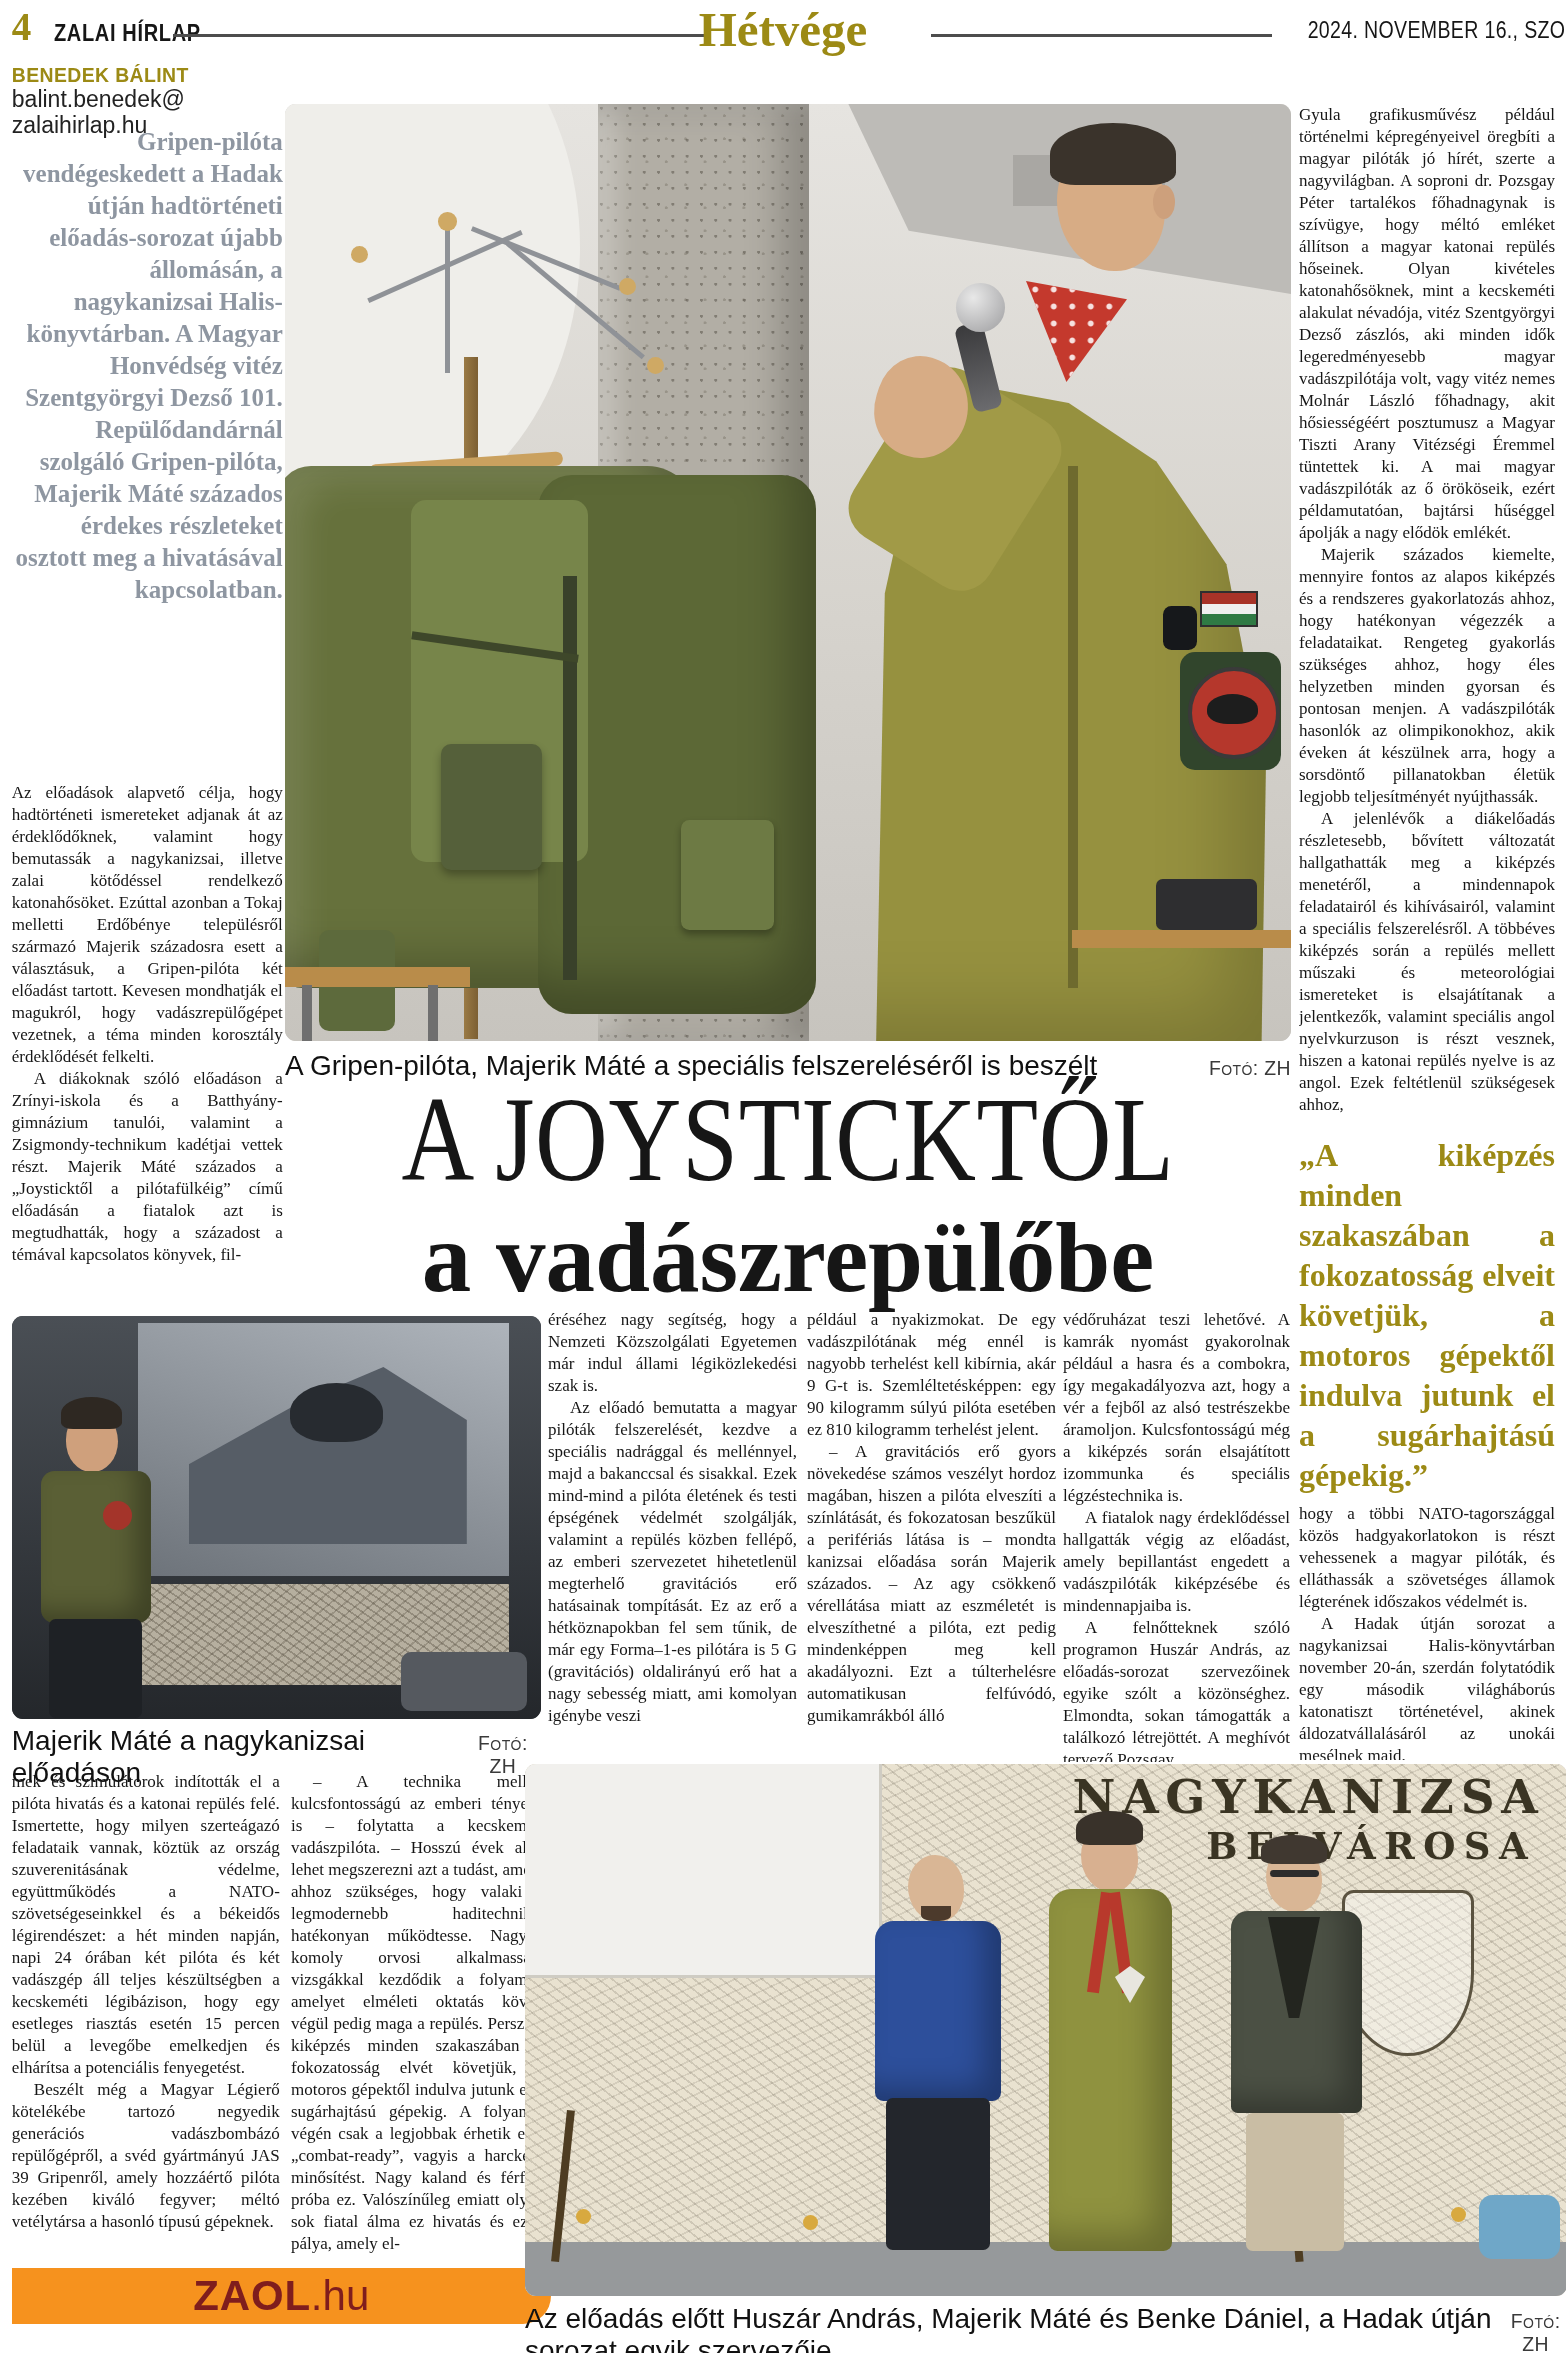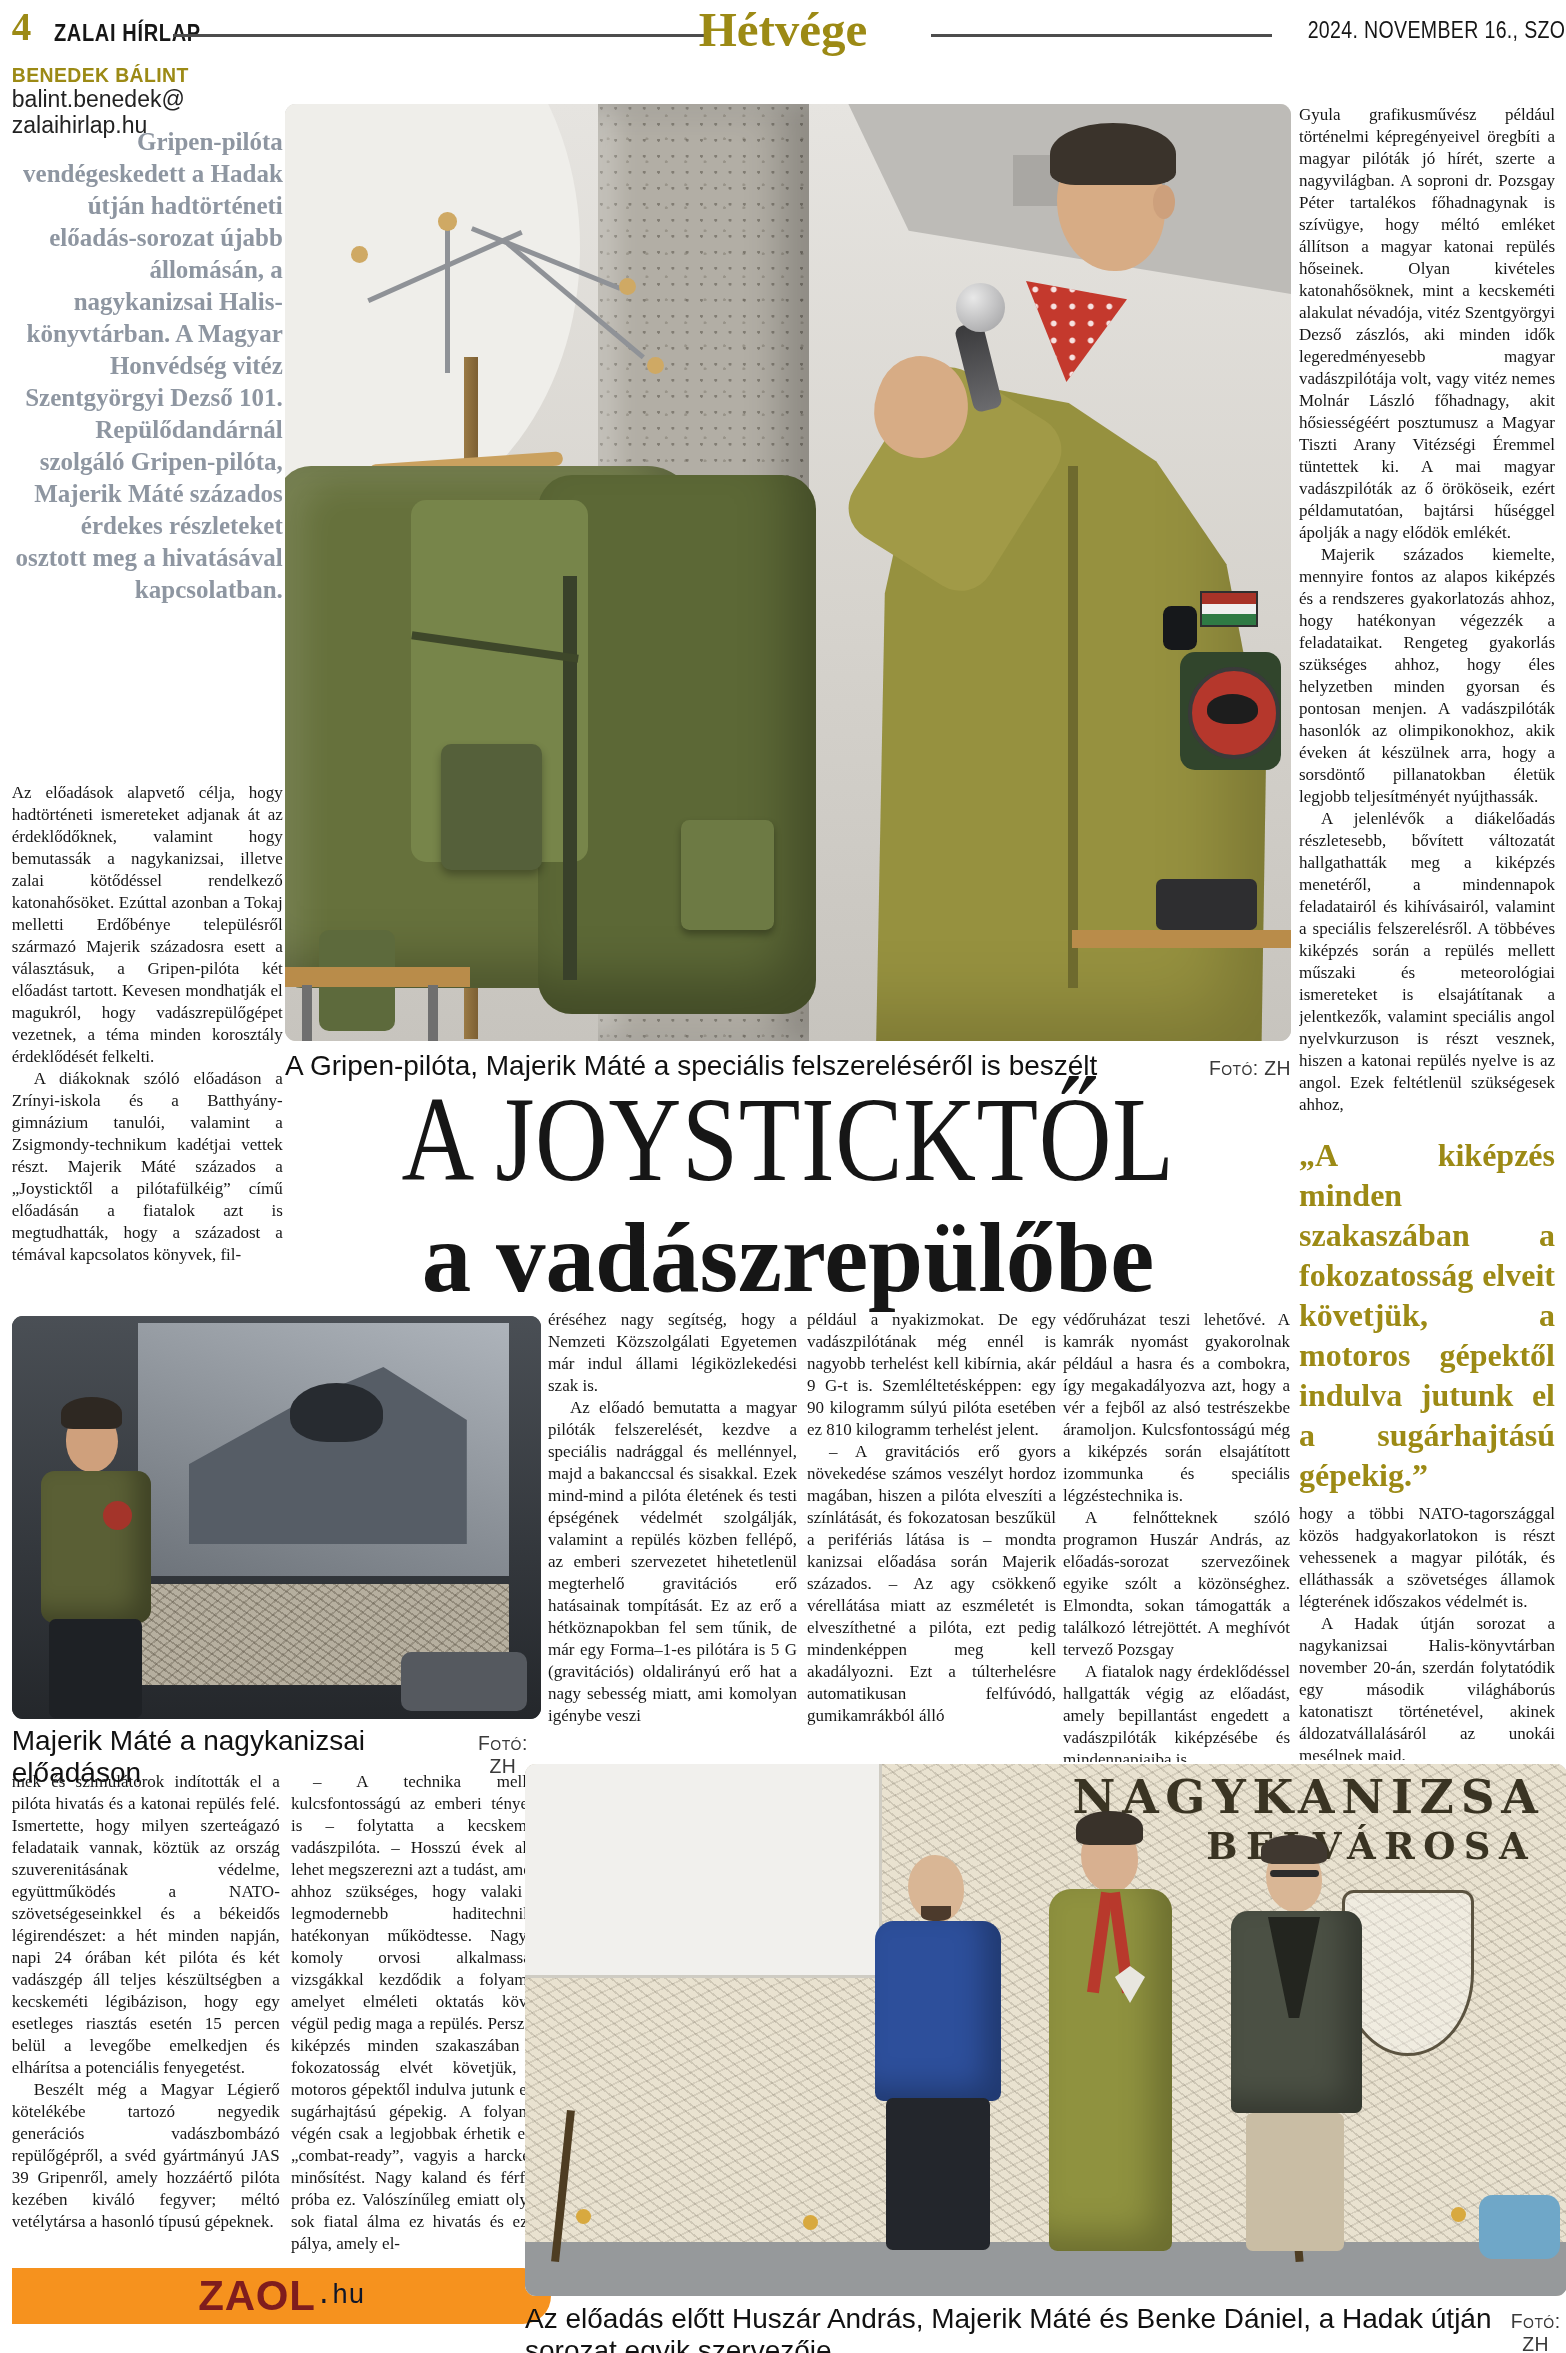--- a/index.html
+++ b/index.html
@@ -32,21 +32,21 @@
   .hl2{font-size:99px;line-height:1.0;font-weight:bold;margin-top:8.4px;white-space:nowrap;}
   
   .quote{font-size:32px;line-height:40px;font-weight:bold;margin:18.5px 0 8.4px 0;}
   
   .promo{display:flex;height:56px;}
   .promo-blue{flex:0 0 305px;position:relative;display:flex;flex-direction:column;justify-content:center;align-items:center;}
   .promo-blue .dash{position:absolute;inset:4.2px;border:2.5px dashed rgba(255,255,255,.9);}
   .promo-text{color:#fff;font-weight:bold;font-size:23px;line-height:25px;z-index:1;}
   .promo-orange{flex:1;border-radius:0 28px 28px 0;display:flex;justify-content:center;align-items:center;}
   .logo-main{color:#7f1d1d;font-weight:900;font-size:42px;letter-spacing:0.8px;}
-  .logo-suf{color:#0f172a;font-weight:400;font-size:27px;font-family:Liberation Mono, monospace;}
+  .logo-suf{color:#7f1d1d;font-weight:400;font-size:42px;}
   
   .photo{overflow:hidden;background:#cfccc6;border-radius:11px;}
   .ph{position:absolute;}
   .speckle{background-color:#b2aea5;
     background-image:radial-gradient(circle at 3.4px 4.2px, rgba(90,85,75,.55) 0 1.3px, transparent 1.7px),
                      radial-gradient(circle at 10px 11.8px, rgba(125,120,108,.5) 0 1.2px, transparent 1.7px);
     background-size:14.3px 16px,19.4px 23px;
     box-shadow:inset -29px 0 37px rgba(0,0,0,.20), inset 18.5px 0 25px rgba(255,255,255,.25);}
   .banner-title1{font-family:"DejaVu Serif",serif;font-size:47px;font-weight:bold;color:#3a3423;letter-spacing:6.7px;}
   .banner-title2{font-family:"DejaVu Serif",serif;font-size:37px;font-weight:bold;color:#3a3423;letter-spacing:8.4px;text-align:right;}
@@ -137,22 +137,22 @@
   <div class="abs bodycol" style="left:548px;top:1309px;width:249px;height:453px;overflow:hidden;">
     <p class="noind">éréséhez nagy segítség, hogy a Nemzeti Közszolgálati Egyetemen már indul állami légiközlekedési szak is.</p>
     <p>Az előadó bemutatta a magyar pilóták felszerelését, kezdve a speciális nadrággal és mellénnyel, majd a bakanccsal és sisakkal. Ezek mind-mind a pilóta életének és testi épségének védelmét szolgálják, valamint a repülés közben fellépő, az emberi szervezetet hihetetlenül megterhelő gravitációs erő hatásainak tompítását. Ez az erő a hétköznapokban fel sem tűnik, de már egy Forma–1-es pilótára is 5 G (gravitációs) oldalirányú erő hat a nagy sebesség miatt, ami komolyan igénybe veszi</p>
   </div>
   <div class="abs bodycol" style="left:807px;top:1309px;width:249px;height:453px;overflow:hidden;">
     <p class="noind">például a nyakizmokat. De egy vadászpilótának még ennél is nagyobb terhelést kell kibírnia, akár 9 G-t is. Szemléltetésképpen: egy 90 kilogramm súlyú pilóta esetében ez 810 kilogramm terhelést jelent.</p>
     <p>– A gravitációs erő gyors növekedése számos veszélyt hordoz magában, hiszen a pilóta elveszíti a színlátását, és fokozatosan beszűkül a perifériás látása is – mondta kanizsai előadása során Majerik százados. – Az agy csökkenő vérellátása miatt az eszméletét is elveszíthetné a pilóta, ezt pedig mindenképpen meg kell akadályozni. Ezt a túlterhelésre automatikusan felfúvódó, gumikamrákból álló</p>
   </div>
   <div class="abs bodycol" style="left:1063px;top:1309px;width:227px;height:453px;overflow:hidden;">
     <p class="noind">védőruházat teszi lehetővé. A kamrák nyomást gyakorolnak például a hasra és a combokra, így megakadályozva azt, hogy a vér a fejből az alsó testrészekbe áramoljon. Kulcsfontosságú még a kiképzés során elsajátított izommunka és speciális légzéstechnika is.</p>
+    <p>A fiatalok nagy érdeklődéssel hallgatták végig az előadást, amely bepillantást engedett a vadászpilóták kiképzésébe és mindennapjaiba is.</p>
     <p>A felnőtteknek szóló programon Huszár András, az előadás-sorozat szervezőinek egyike szólt a közönséghez. Elmondta, sokan támogatták a találkozó létrejöttét. A meghívót tervező Pozsgay</p>
-    <p>A fiatalok nagy érdeklődéssel hallgatták végig az előadást, amely bepillantást engedett a vadászpilóták kiképzésébe és mindennapjaiba is.</p>
   </div>
 
   <div class="abs photo" style="left:11.8px;top:1316px;width:529px;height:403px;background:#3b3f45;">
     <div class="ph" style="inset:0;background:linear-gradient(180deg,#4a4f55 0%,#33373c 60%,#24272b 100%);"></div>
     <div class="ph" style="left:126px;top:6.7px;width:371px;height:253px;background:linear-gradient(200deg,#aeb4bb 0%,#8a9097 55%,#6d737a 100%);"></div>
     <div class="ph" style="left:177px;top:51px;width:278px;height:177px;background:#565d66;clip-path:polygon(0 55%,40% 20%,70% 0,100% 30%,100% 100%,0 100%);"></div>
     <div class="ph" style="left:278px;top:67px;width:93px;height:59px;background:#272b30;border-radius:50% 50% 40% 40%;"></div>
     <div class="ph" style="left:126px;top:268px;width:371px;height:101px;background:#b6af9f;background-image:repeating-linear-gradient(35deg,rgba(80,72,58,.35) 0 1.7px,transparent 1.7px 6.7px),repeating-linear-gradient(-40deg,rgba(80,72,58,.28) 0 1.7px,transparent 1.7px 9.3px);"></div>
     <div class="ph" style="left:54px;top:94px;width:52px;height:62px;border-radius:48% 52% 50% 50%;background:#cfa07c;"></div>
     <div class="ph" style="left:49px;top:81px;width:61px;height:32px;border-radius:50% 50% 20% 20%;background:#2e2822;"></div>

